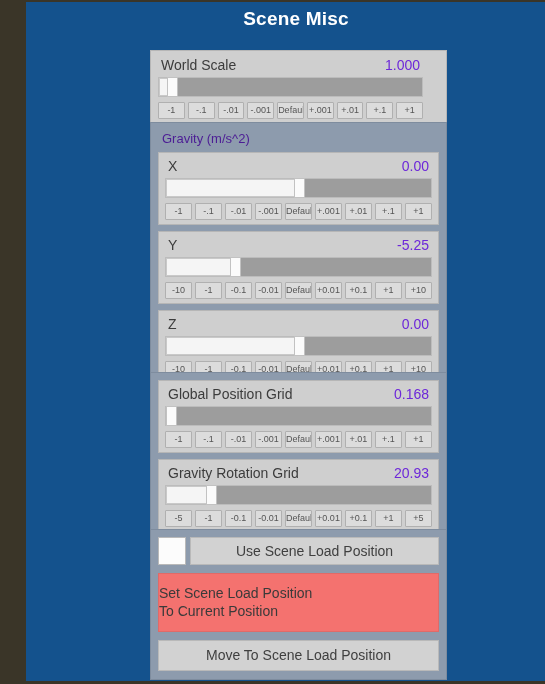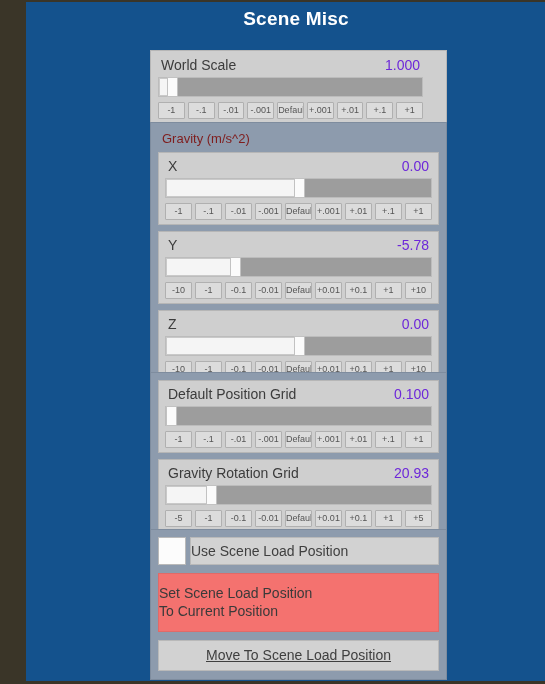--- a/index.html
+++ b/index.html
@@ -48,21 +48,21 @@
     box-sizing: border-box;
     padding: 5px 22px 5px 6px;
   }
   .group {
     background: #8d9bad;
     border: 1px solid #7e8c9e;
     box-sizing: border-box;
     padding: 7px 7px 8px 7px;
   }
   .group-title {
-    color: #7f1d1d;
+    color: #4c1d95;
     font-size: 13px;
     padding: 1px 2px 6px 4px;
   }
 
   
   .srow-head {
     display: flex;
     justify-content: space-between;
     align-items: baseline;
     color: #3c3c3c;
@@ -144,21 +144,21 @@
     border: 1px solid #b9b9b9;
     box-sizing: border-box;
   }
   .checklabel {
     flex: 1;
     background: #d2d2d2;
     border: 1px solid #b9b9b9;
     box-sizing: border-box;
     color: #3f3f3f;
     font-size: 14px;
-    text-align: left;
+    text-align: center;
     line-height: 26px;
     height: 28px;
   }
   .bigbtn {
     background: #f4726f;
     border: 1px solid #e06a68;
     box-sizing: border-box;
     color: #3a3a3a;
     font-size: 14px;
     text-align: left;
@@ -168,21 +168,20 @@
     white-space: pre-line;
   }
   .movebtn {
     background: #d2d2d2;
     border: 1px solid #b9b9b9;
     box-sizing: border-box;
     color: #3f3f3f;
     font-size: 14px;
     text-align: center;
     padding: 6px 0 7px 0;
-    text-decoration: underline;
   }
 </style>
 </head>
 <body>
 
 <div id="app">
 
   <div id="title">Scene Misc</div>
 
   <div class="col panel" style="top:48px;">
@@ -227,21 +226,21 @@
             <div class="step">Default</div>
             <div class="step">+.001</div>
             <div class="step">+.01</div>
             <div class="step">+.1</div>
             <div class="step">+1</div>
           </div>
         </div>
         <div class="sub">
           <div class="srow-head">
             <span>Y</span>
-            <span class="srow-value">-5.78</span>
+            <span class="srow-value">-5.25</span>
           </div>
           <div class="slider">
             <div class="slider-fill" style="width: 25%;"></div>
             <div class="slider-handle" style="left: 26%;"></div>
           </div>
           <div class="steps">
             <div class="step">-10</div>
             <div class="step">-1</div>
             <div class="step">-0.1</div>
             <div class="step">-0.01</div>
@@ -273,22 +272,22 @@
             <div class="step">+10</div>
           </div>
         </div>
       </div>
   </div>
 
   <div class="col group" style="top:370px;">
     <div>
         <div class="sub">
           <div class="srow-head">
-            <span>Default Position Grid</span>
-            <span class="srow-value">0.100</span>
+            <span>Global Position Grid</span>
+            <span class="srow-value">0.168</span>
           </div>
           <div class="slider">
             <div class="slider-fill" style="width: 1%;"></div>
             <div class="slider-handle" style="left: 2%;"></div>
           </div>
           <div class="steps">
             <div class="step">-1</div>
             <div class="step">-.1</div>
             <div class="step">-.01</div>
             <div class="step">-.001</div>

